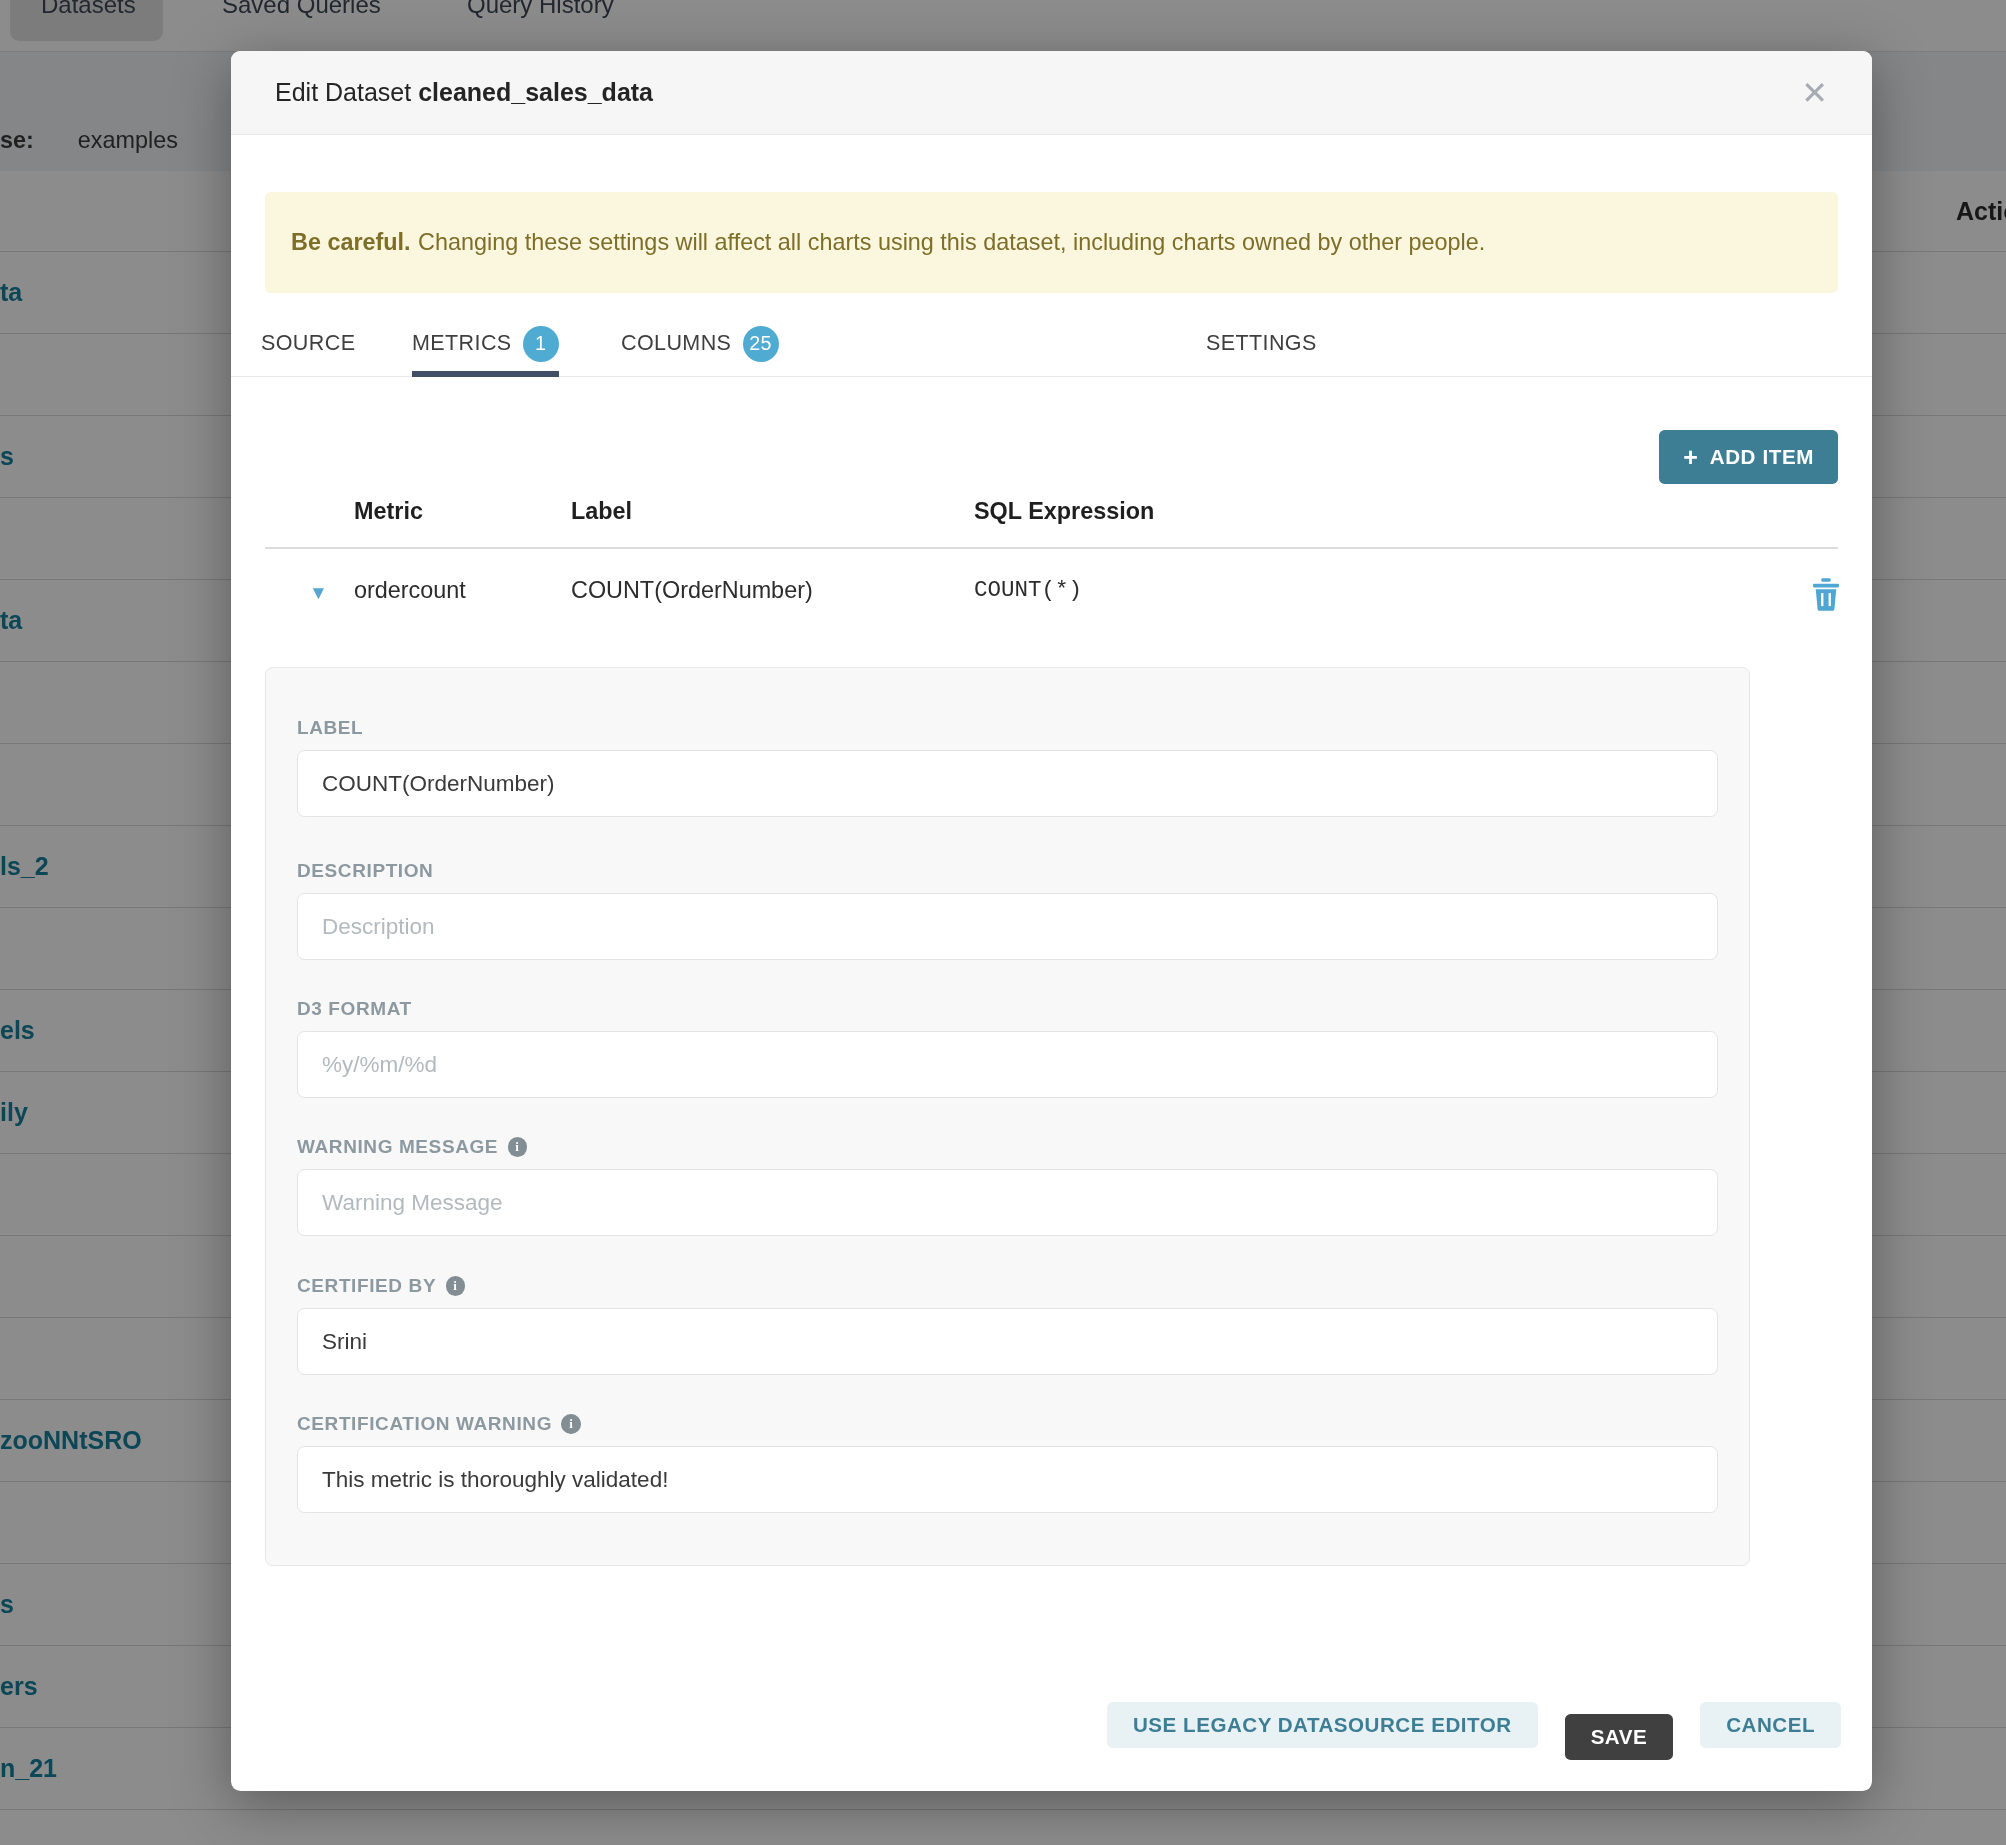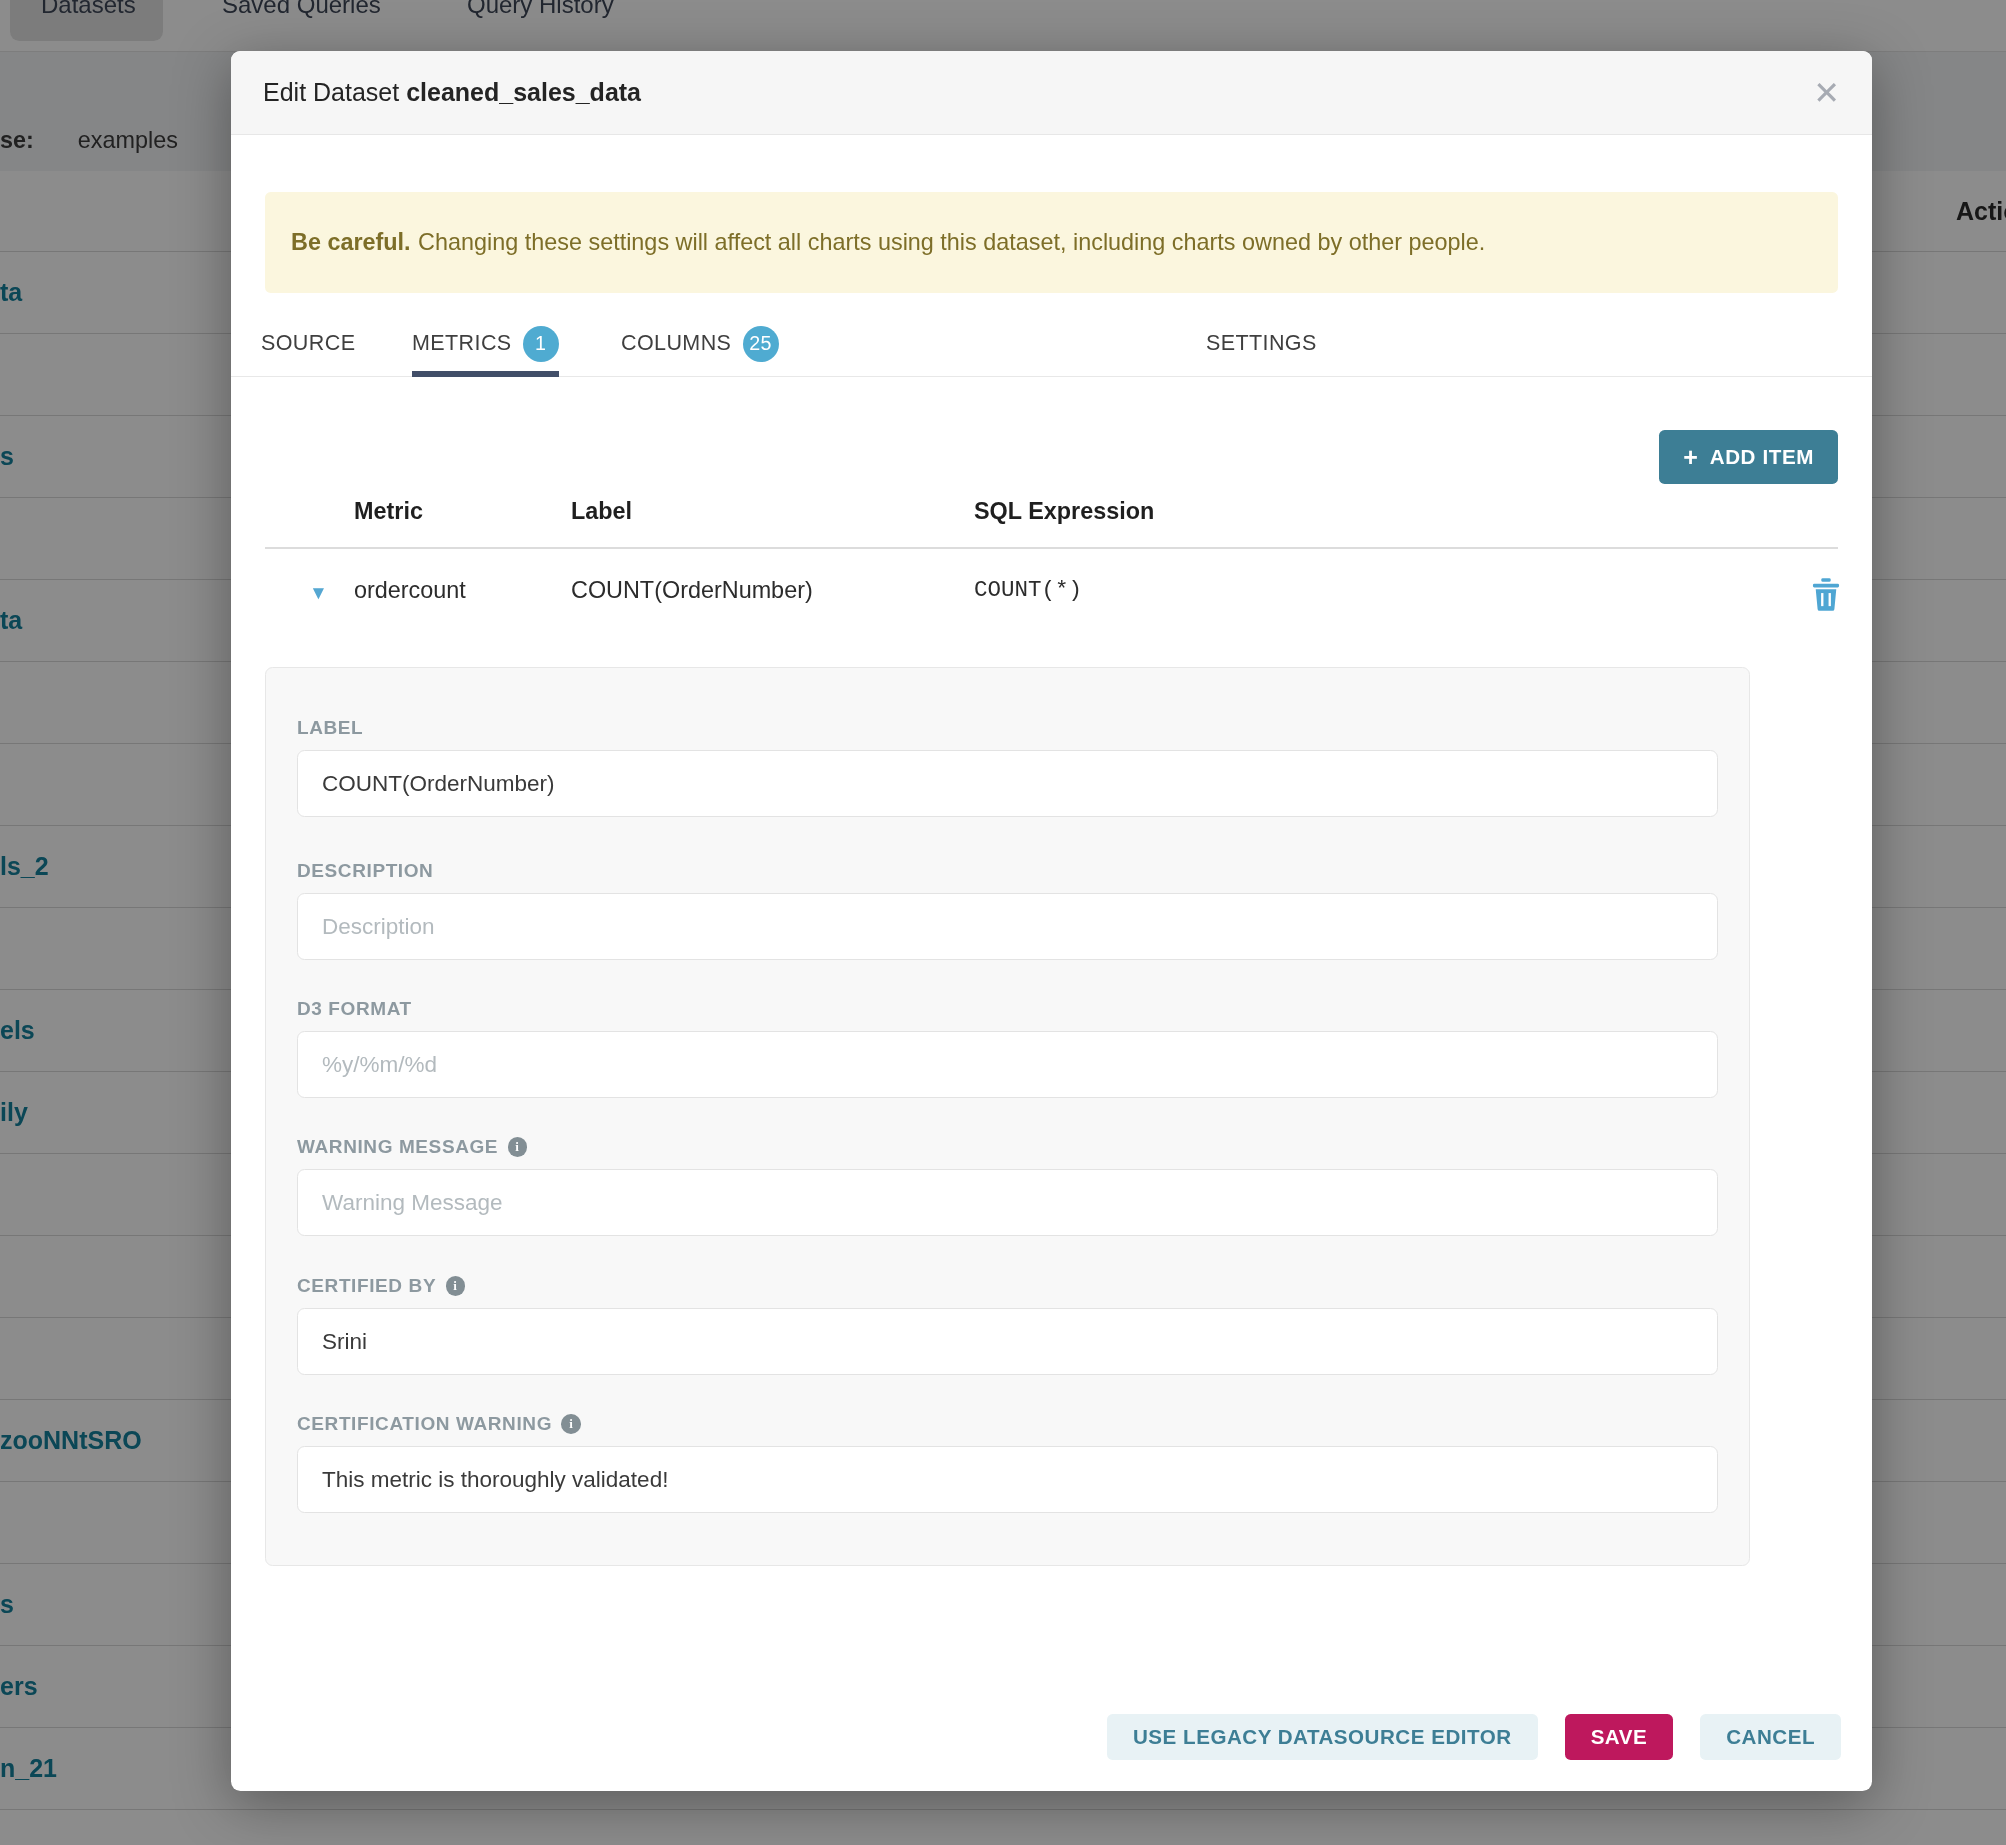--- a/index.html
+++ b/index.html
@@ -21,21 +21,21 @@
   .bg-row{height:82px;border-bottom:0.9px solid #d9d9d9;display:flex;align-items:center;}
   .bg-row span{font-size:25px;color:#15819d;white-space:nowrap;font-weight:bold;}
 
   
   .overlay{position:absolute;inset:0;background:rgba(0,0,0,0.45);}
 
   
   .modal{position:absolute;left:231px;top:51px;width:1641px;height:1740px;background:#ffffff;
          border-radius:9.4px;box-shadow:0 13px 56px rgba(0,0,0,0.35);overflow:hidden;}
   .m-header{position:absolute;left:0;top:0;width:100%;height:84px;background:#f6f6f6;
-            border-bottom:0.9px solid #e7e7e7;display:flex;align-items:center;padding:0 32px;}
+            border-bottom:0.9px solid #e7e7e7;display:flex;align-items:center;padding:0 44px;}
   .m-title{font-size:25px;color:#242424;}
   .m-title b{font-weight:700;}
   .m-close{margin-left:auto;font-size:32px;color:#a7abb3;cursor:pointer;line-height:1;}
 
   .banner{position:absolute;left:34px;top:141px;width:1573px;height:101px;background:#fbf6de;
           border-radius:5.6px;display:flex;align-items:center;padding:0 26px;font-size:23.4px;color:#7d6e28;}
   .banner b{font-weight:700;margin-right:7.5px;}
 
   .tabs{position:absolute;left:0;top:259px;width:100%;height:67px;border-bottom:0.9px solid #e8e8e8;}
   .tab{position:absolute;top:0;height:67px;display:flex;align-items:center;font-size:21.5px;
@@ -68,21 +68,21 @@
             margin-left:9.4px;font-family:"Liberation Serif",serif;cursor:pointer;}
   .fgroup input{margin-top:11.2px;width:100%;height:67px;border:1.4px solid #e3e3e3;border-radius:7.5px;
                 background:#ffffff;padding:0 24px;font-family:"Liberation Sans",sans-serif;
                 font-size:22.5px;color:#3a3a3a;outline:none;}
   .fgroup input::placeholder{color:#b3babe;}
 
   .m-footer{position:absolute;right:31px;bottom:31px;display:flex;gap:27px;}
   .btn{height:46px;border:none;border-radius:5.6px;padding:0 26px;font-family:"Liberation Sans",sans-serif;
        font-size:20.6px;font-weight:600;letter-spacing:0.5px;cursor:pointer;display:inline-flex;align-items:center;}
   .btn.light{background:#e8f2f5;color:#3d7e95;}
-  .btn.primary{background:#be185d;color:#ffffff;}
+  .btn.primary{background:#404040;color:#ffffff;margin-top:12px;}
 </style>
 </head>
 <body>
 
 <div id="stage">
 
   <div class="bg-nav">
     <div class="bg-pill"></div>
     <div class="bg-nav-label" style="left:41px;">Datasets</div>
     <div class="bg-nav-label" style="left:222px;">Saved Queries</div>

